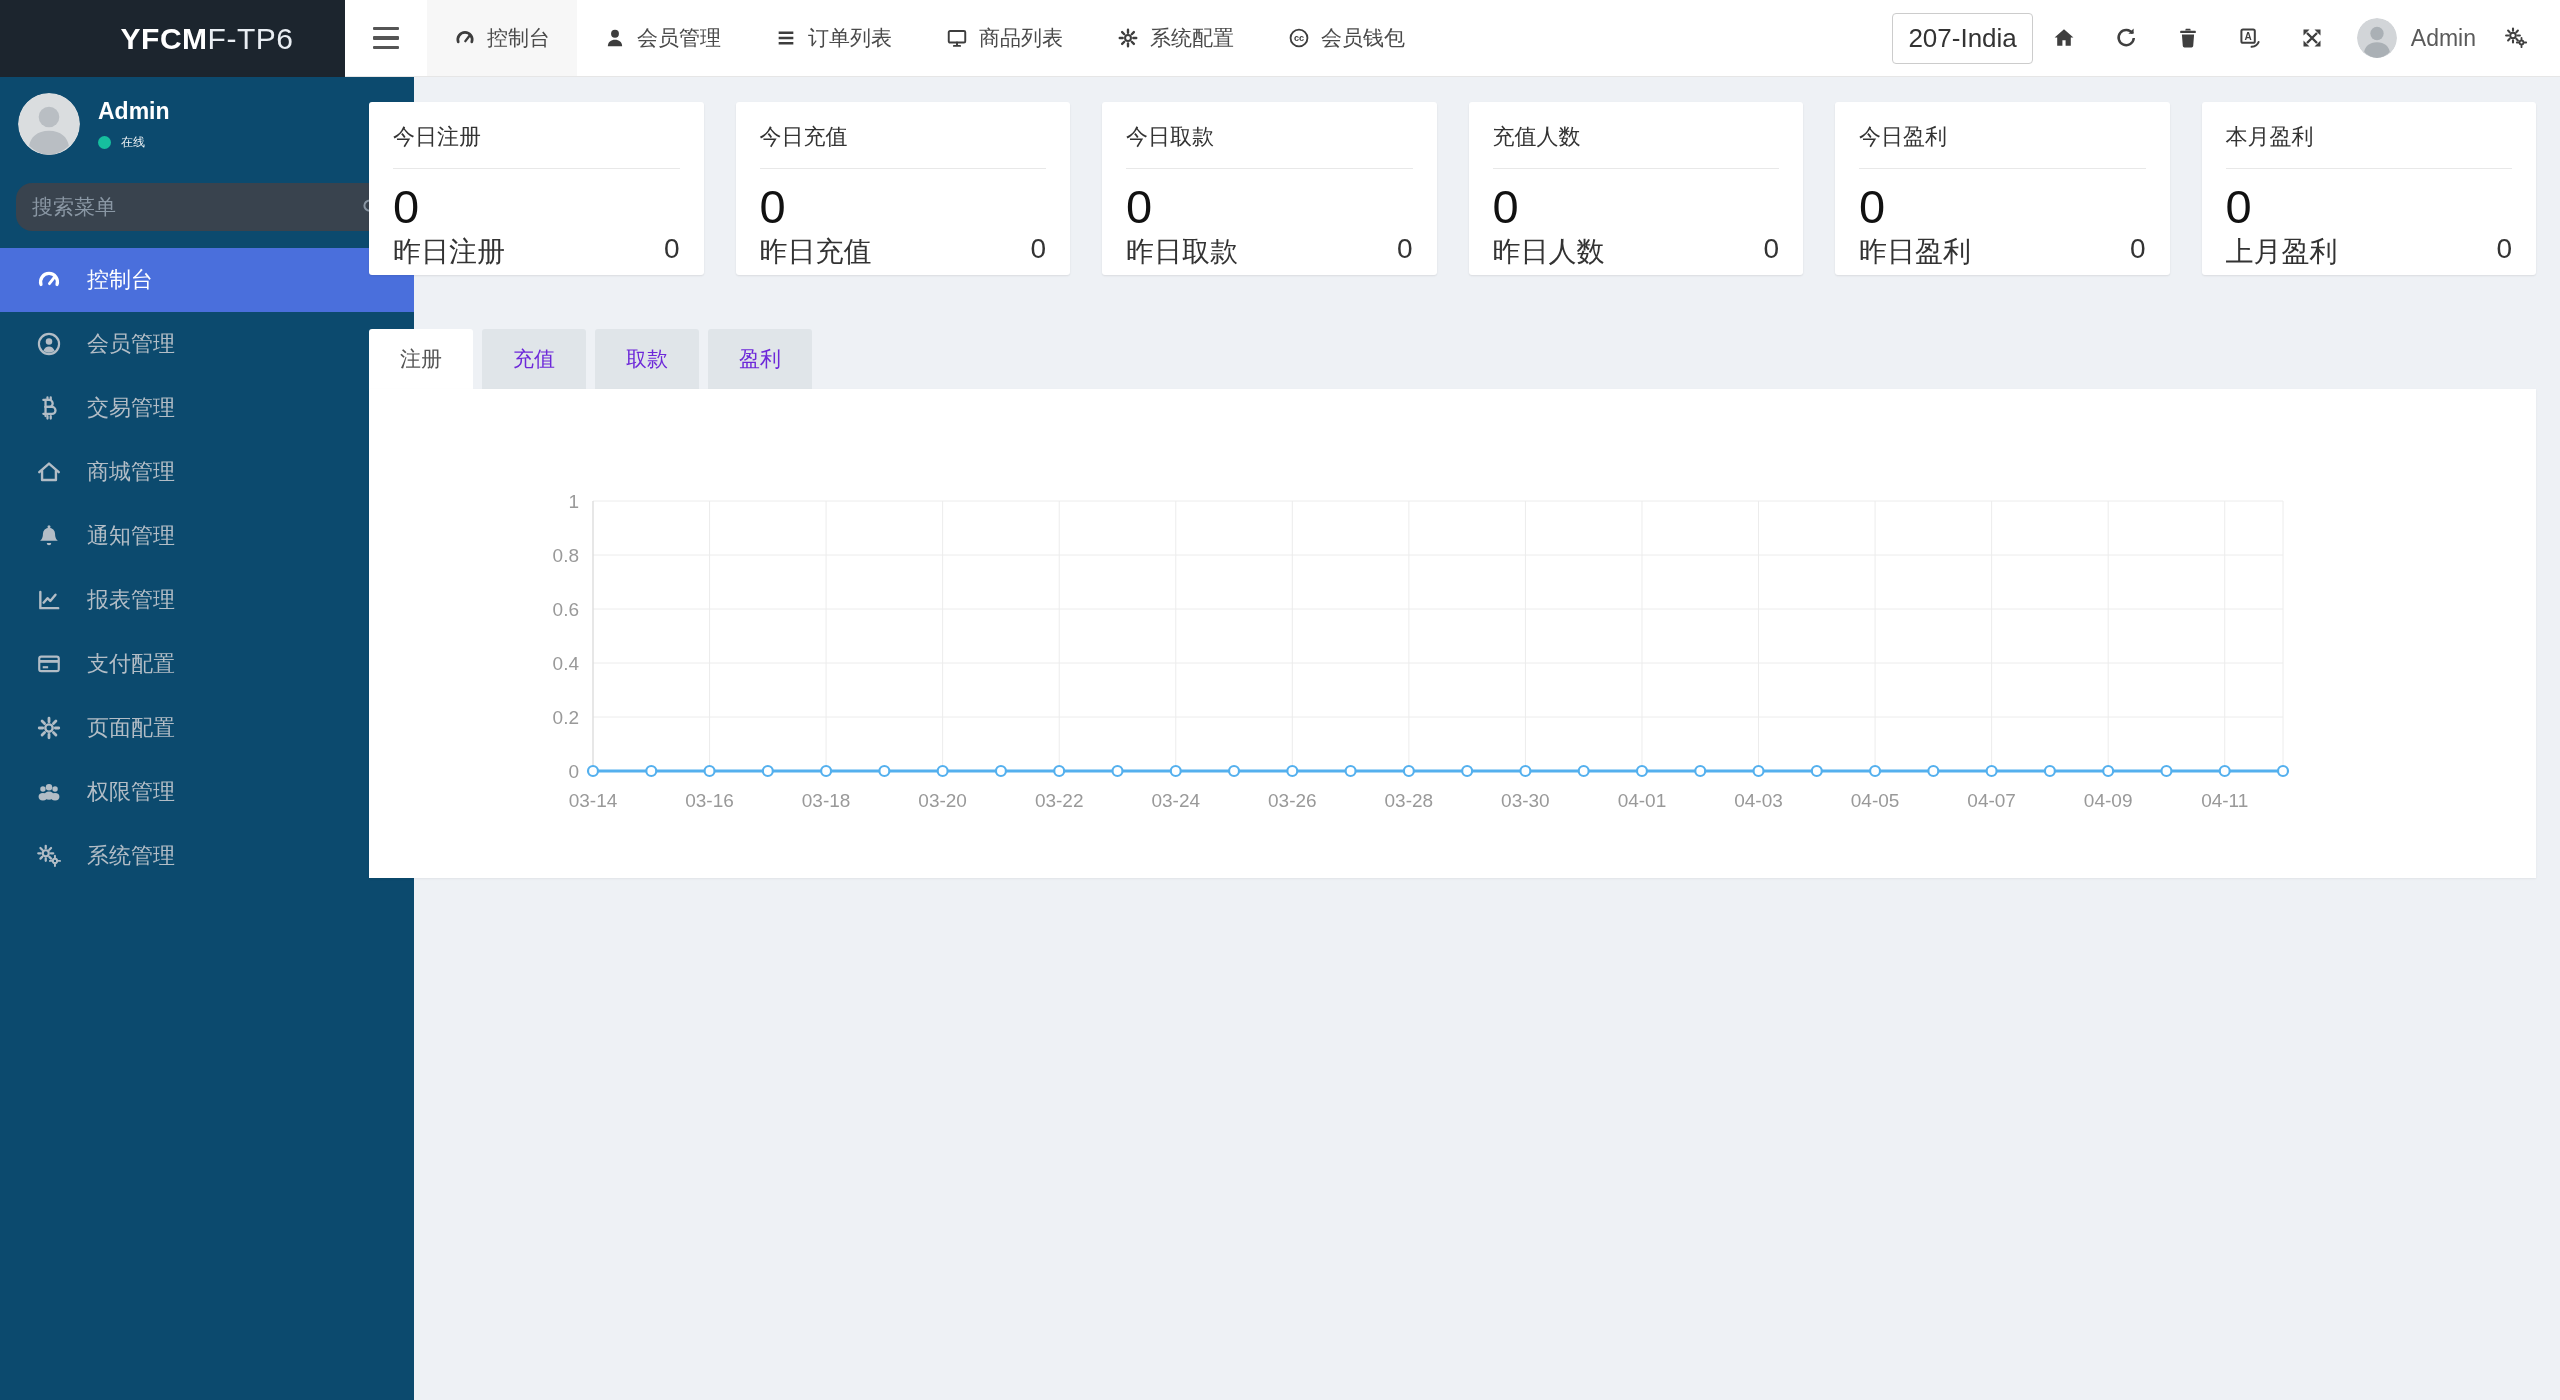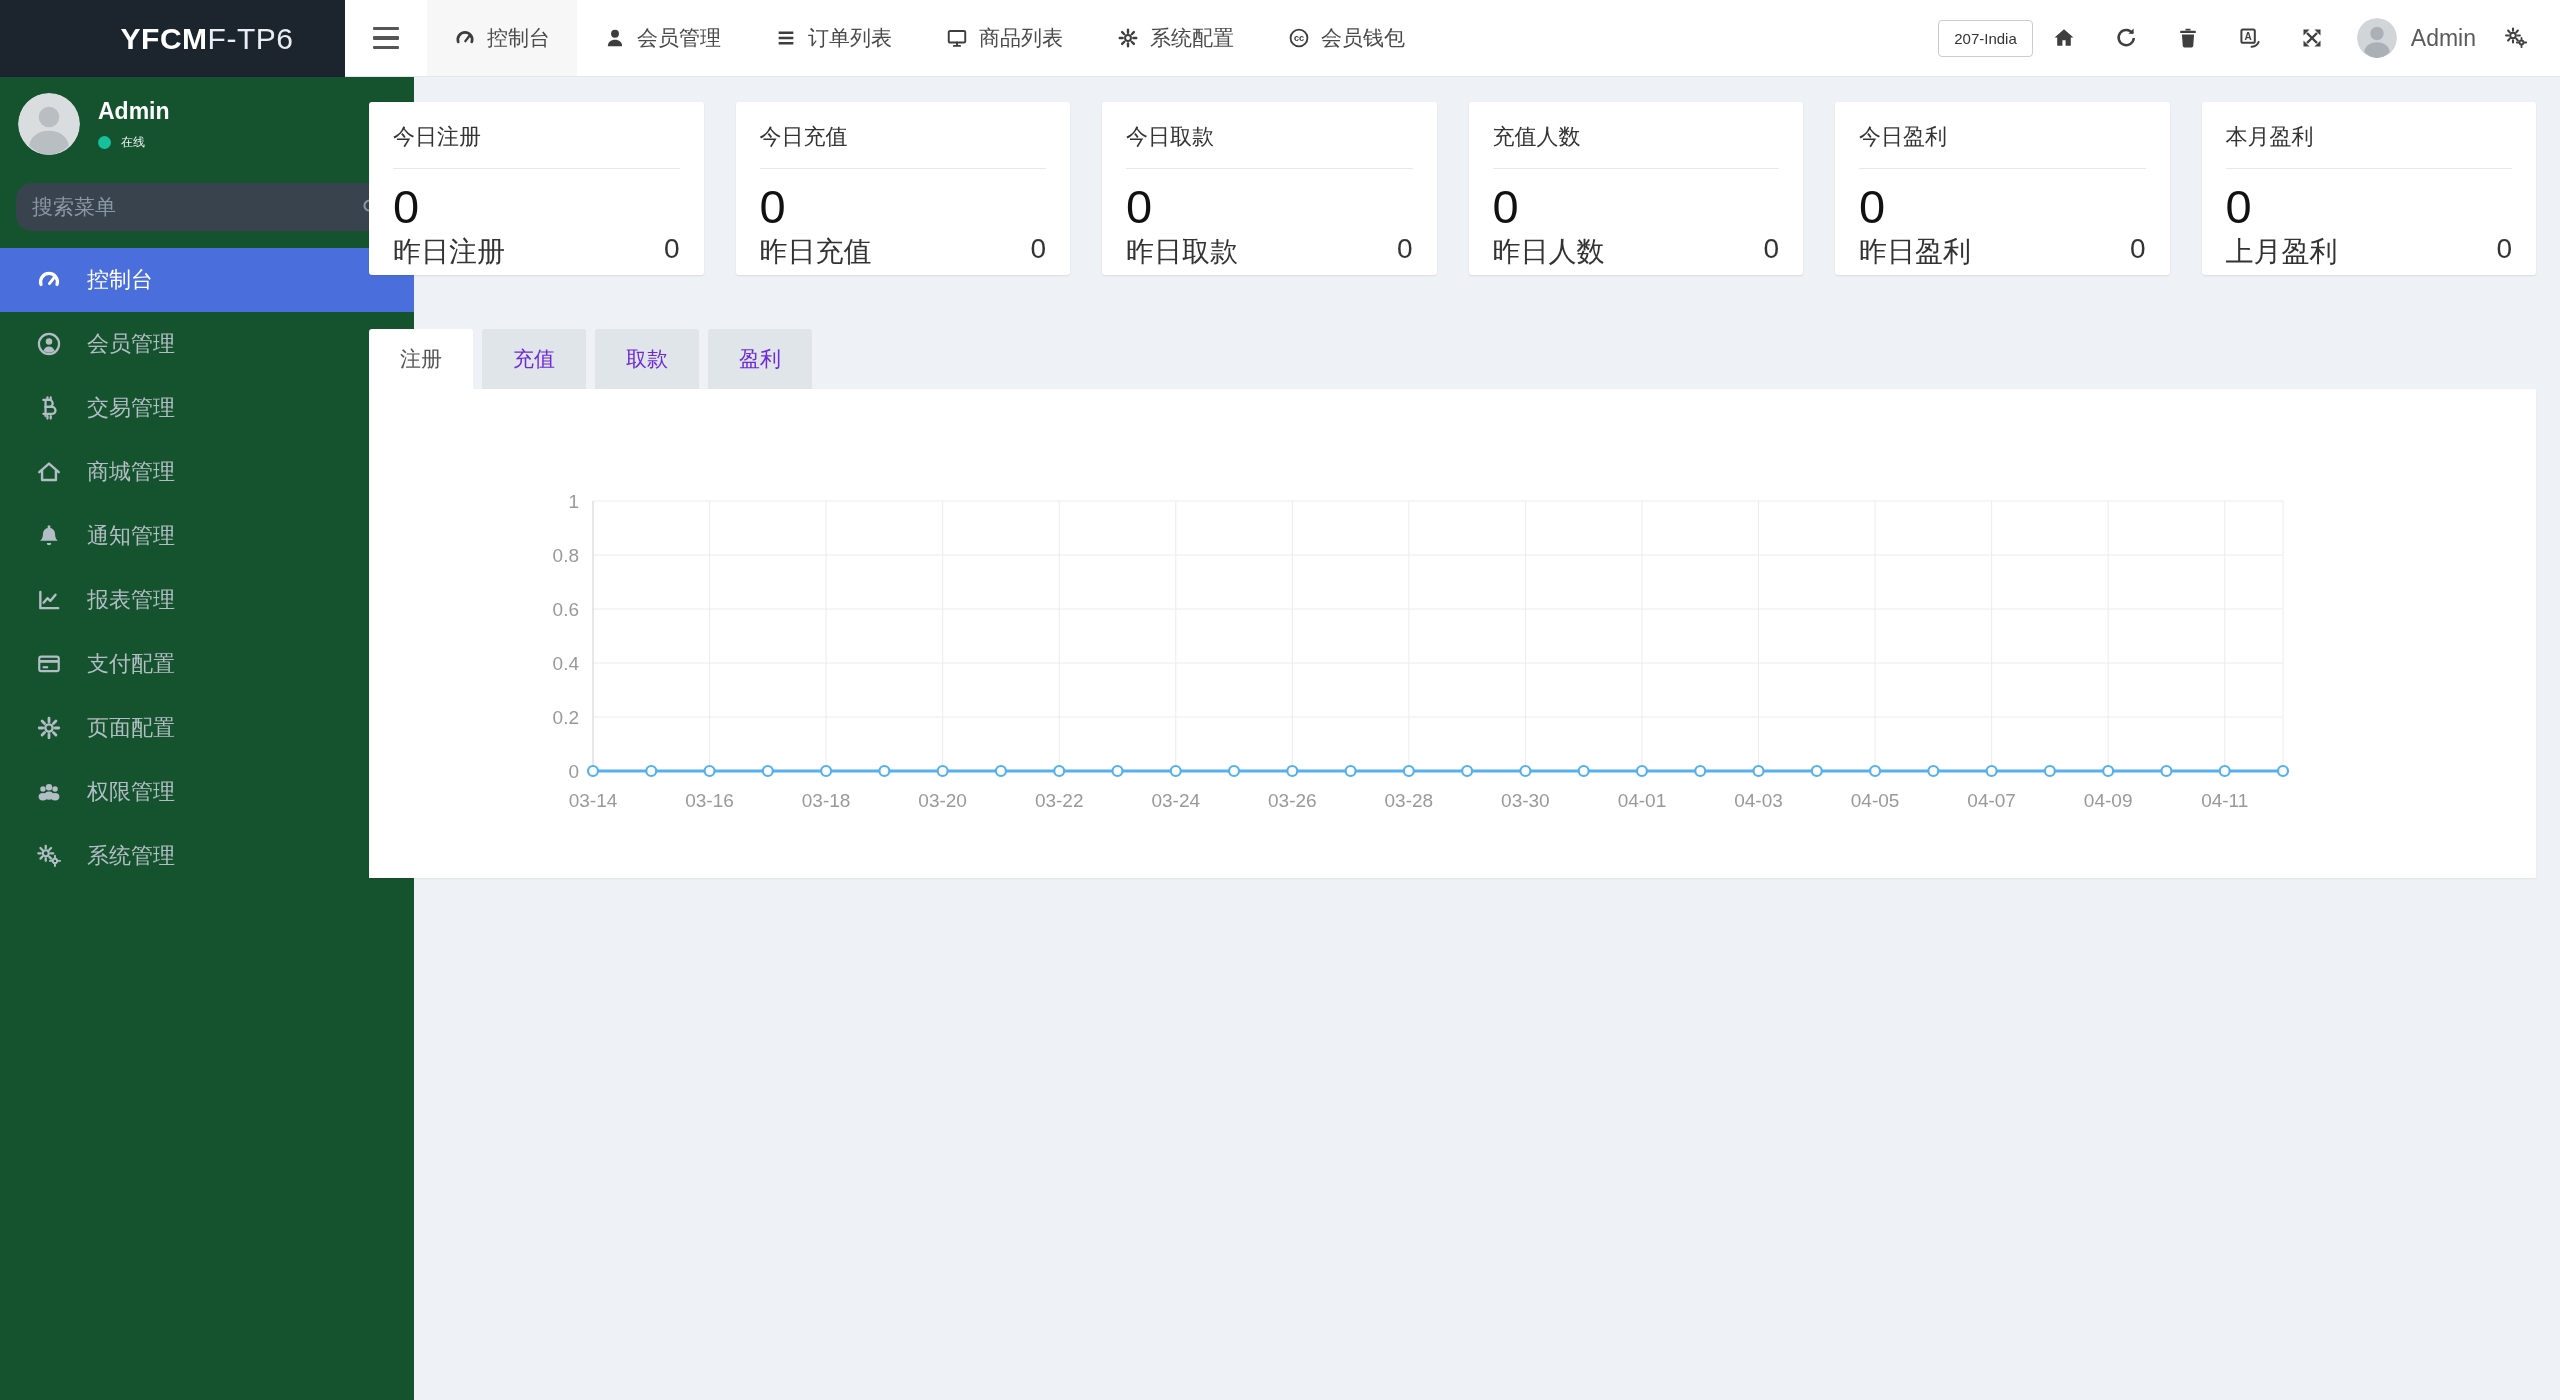--- a/index.html
+++ b/index.html
@@ -2,21 +2,21 @@
 <html><head>
 <meta charset="utf-8">
 <style>
   * { margin:0; padding:0; box-sizing:border-box; }
   html,body { width:2560px; height:1400px; overflow:hidden; }
   body {
     font-family:"Liberation Sans","DejaVu Sans",sans-serif;
     background:#eef1f5; color:#333;
   }
   
-  .sidebar { position:absolute; left:0; top:0; width:414px; height:1400px; background:#14532d; }
+  .sidebar { position:absolute; left:0; top:0; width:414px; height:1400px; background:#0c4a6e; }
   .logo-bar { height:77px; background:#1c252e; display:flex; align-items:center; justify-content:center; }
   .logo-bold { color:#ffffff; font-weight:800; font-size:30px; letter-spacing:.5px; }
   .logo-rest { color:#e9eef3; font-weight:400; font-size:30px; letter-spacing:.5px; }
   .user-panel { display:flex; align-items:center; padding:16px 20px 14px 18px; }
   .user-avatar { width:62px; height:62px; border-radius:50%; overflow:hidden; flex:none; }
   .user-meta { margin-left:18px; }
   .user-name { color:#fff; font-weight:bold; font-size:23px; }
   .user-status { display:flex; align-items:center; margin-top:9px; }
   .status-dot { width:13px; height:13px; border-radius:50%; background:#16bf9e; margin-right:10px; }
   .status-text { color:#f2f5f7; font-size:12px; }
@@ -41,21 +41,21 @@
   .hamburger { display:flex; flex-direction:column; justify-content:center; gap:6px;
     padding:0 28px; cursor:pointer; }
   .hamburger div { width:26px; height:3.5px; background:#555; border-radius:1px; }
   .nav-tabs { display:flex; align-items:stretch; }
   .nav-tab { display:flex; align-items:center; gap:11px; padding:0 27px; font-size:21px;
     color:#4a4a4a; cursor:pointer; }
   .nav-tab.active { background:#f7f7f7; }
   .nav-tab svg { width:22px; height:22px; color:#3d3d3d; }
   .nav-right { margin-left:auto; display:flex; align-items:center; padding-right:22px; }
   .site-btn { border:1px solid #ccc; border-radius:4px; background:#fff; color:#333;
-    font-size:15px; padding:9px 15px; cursor:pointer; font-family:inherit; }
+    font-size:26px; padding:9px 15px; cursor:pointer; font-family:inherit; }
   .nav-icon { width:62px; display:flex; align-items:center; justify-content:center;
     color:#3f3f3f; cursor:pointer; }
   .nav-icon svg { width:24px; height:24px; }
   .nav-avatar { width:40px; height:40px; border-radius:50%; overflow:hidden; margin-left:14px; cursor:pointer; }
   .nav-user { font-size:23px; color:#5a5a5a; margin:0 18px 0 14px; cursor:pointer; }
   
   .content { position:absolute; left:345px; top:78px; right:0; bottom:0; padding:24px; }
   .stats-row { display:flex; gap:32px;border-radius:6px; }
   .stat-card { flex:1; height:173px; background:#fff; border-radius:3px;
     box-shadow:0 1px 2px rgba(0,0,0,.09); padding:20px 24px 18px 24px;

